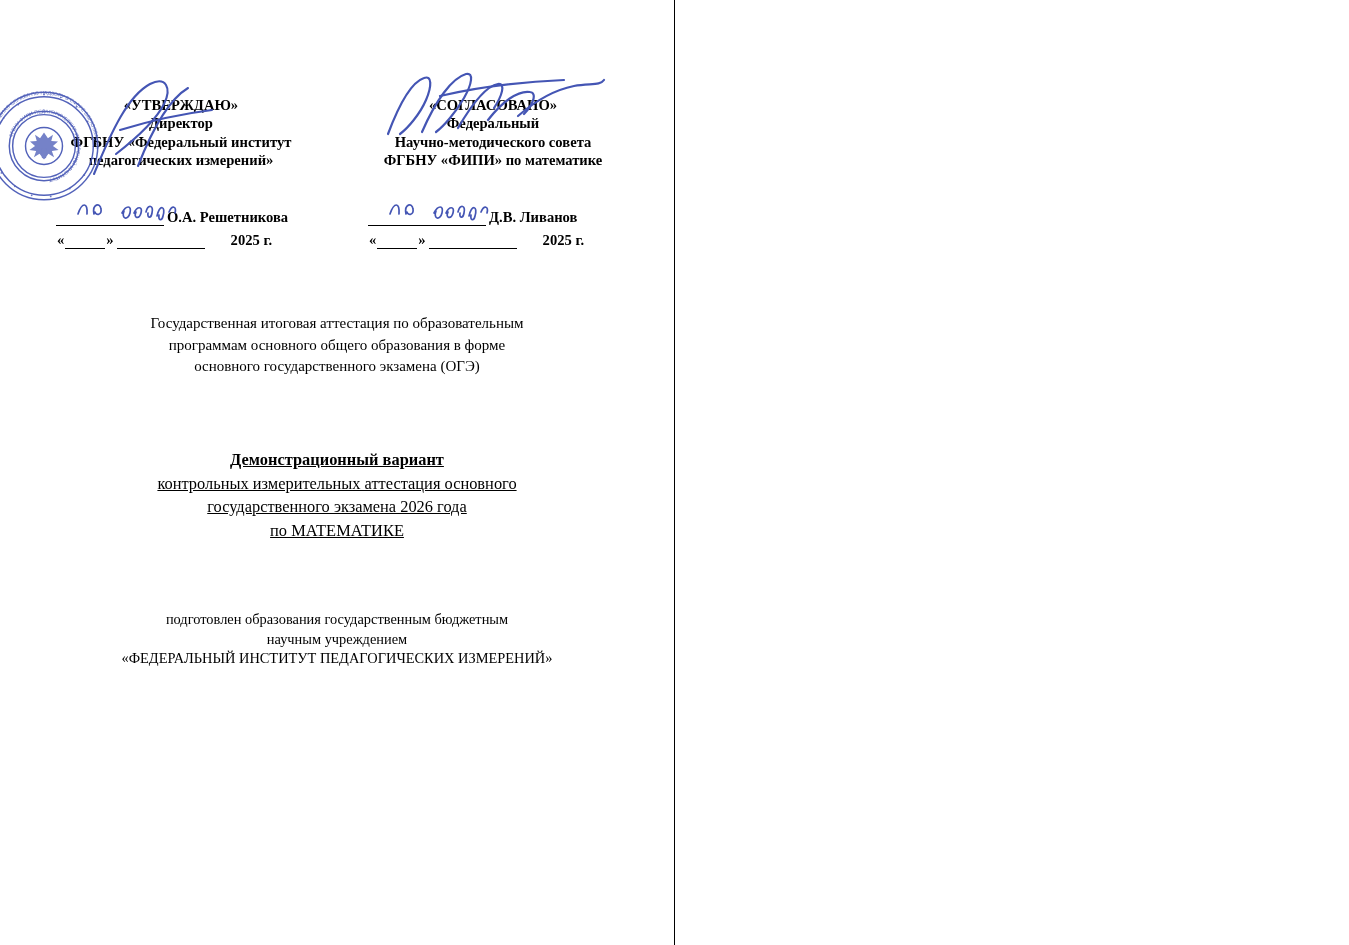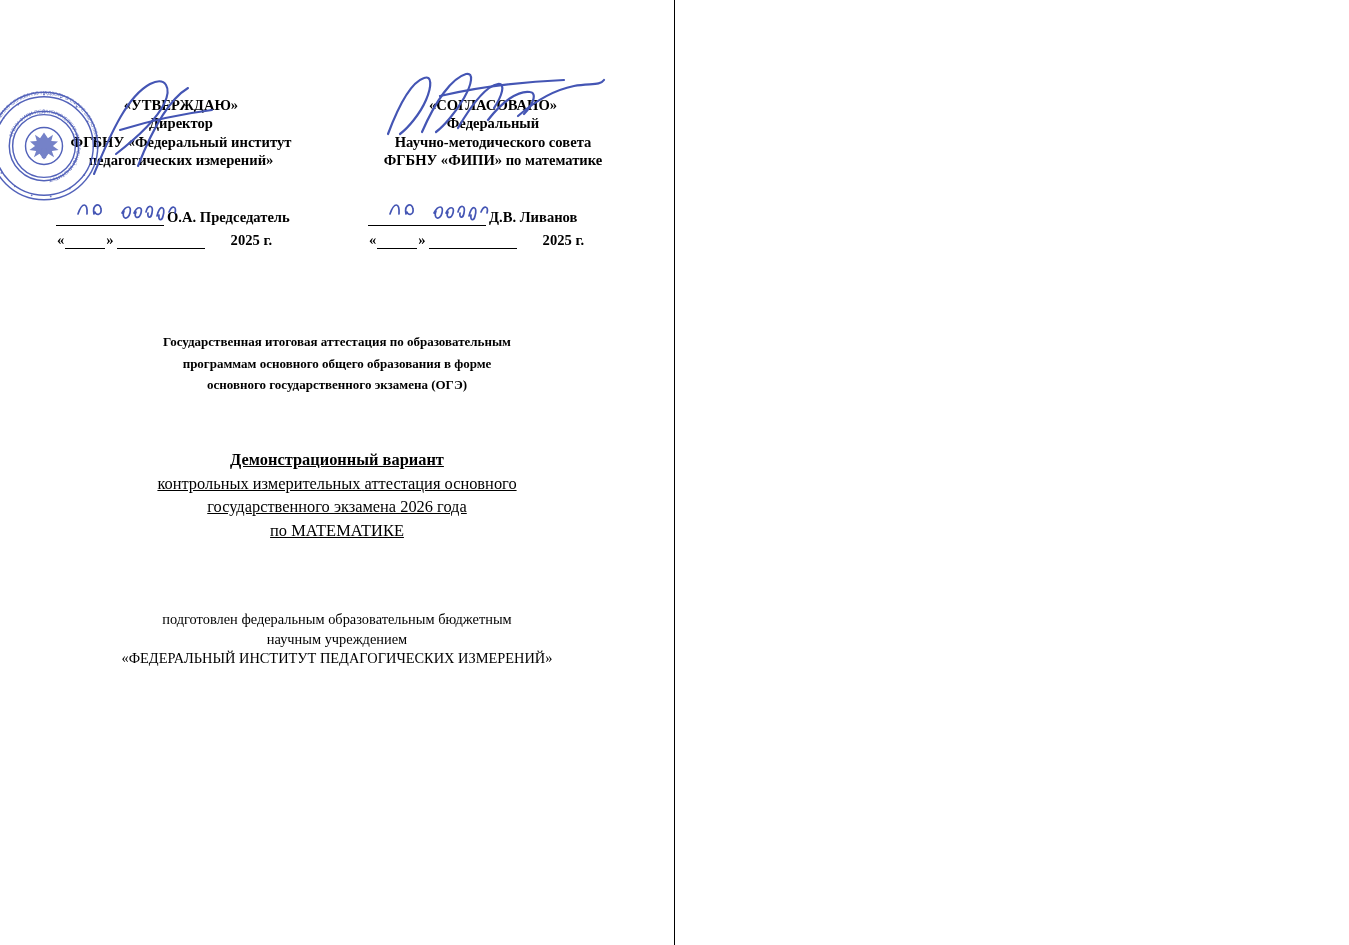--- a/index.html
+++ b/index.html
@@ -131,26 +131,26 @@
 
   .hand {
     position: absolute;
     z-index: 4;
     pointer-events: none;
   }
 
   
   .gia-title {
     position: absolute;
-    top: 331px;
+    top: 313px;
     left: 47px;
     width: 580px;
     text-align: center;
-    font-weight: bold;
-    font-size: 13px;
+    font-weight: normal;
+    font-size: 15px;
     line-height: 21.5px;
   }
   .demo-title {
     position: absolute;
     top: 448px;
     left: 47px;
     width: 580px;
     text-align: center;
     font-size: 16.4px;
     line-height: 23.5px;
@@ -232,21 +232,21 @@
         <svg class="sig-svg sig-left" viewBox="0 0 200 120">
           <g fill="none" stroke="#4455b4" stroke-width="2.1" stroke-linecap="round">
             <path d="M18 104 C 36 60, 52 26, 74 14 C 90 6, 96 18, 88 34 C 80 50, 58 70, 40 84"></path>
             <path d="M62 96 C 76 60, 92 30, 112 18"></path>
             <path d="M44 60 C 70 52, 104 44, 136 40"></path>
           </g>
         </svg>
 
         <div class="name-row">
           <span class="name-rule"></span>
-          <span class="name-text">О.А. Председатель</span>
+          <span class="name-text">О.А. Решетникова</span>
         </div>
 
         <div class="date-row">
           <span class="q">«</span>
           <span class="blank-sm"></span>
           <span class="q">»</span>
           <span class="blank-md"></span>
           <span class="year">2025 г.</span>
         </div>
 
@@ -316,21 +316,21 @@
     </div>
 
     <div class="demo-title">
       <div class="hl">Демонстрационный вариант</div>
       <div>контрольных измерительных аттестация основного</div>
       <div>государственного экзамена 2026 года</div>
       <div>по МАТЕМАТИКЕ</div>
     </div>
 
     <div class="prepared">
-      <div>подготовлен федеральным образовательным бюджетным</div>
+      <div>подготовлен образования государственным бюджетным</div>
       <div>научным учреждением</div>
       <div>«ФЕДЕРАЛЬНЫЙ ИНСТИТУТ ПЕДАГОГИЧЕСКИХ ИЗМЕРЕНИЙ»</div>
     </div>
   </div>
 
   <div class="gutter-rule"></div>
 
   <div class="page page-right">
 
     

